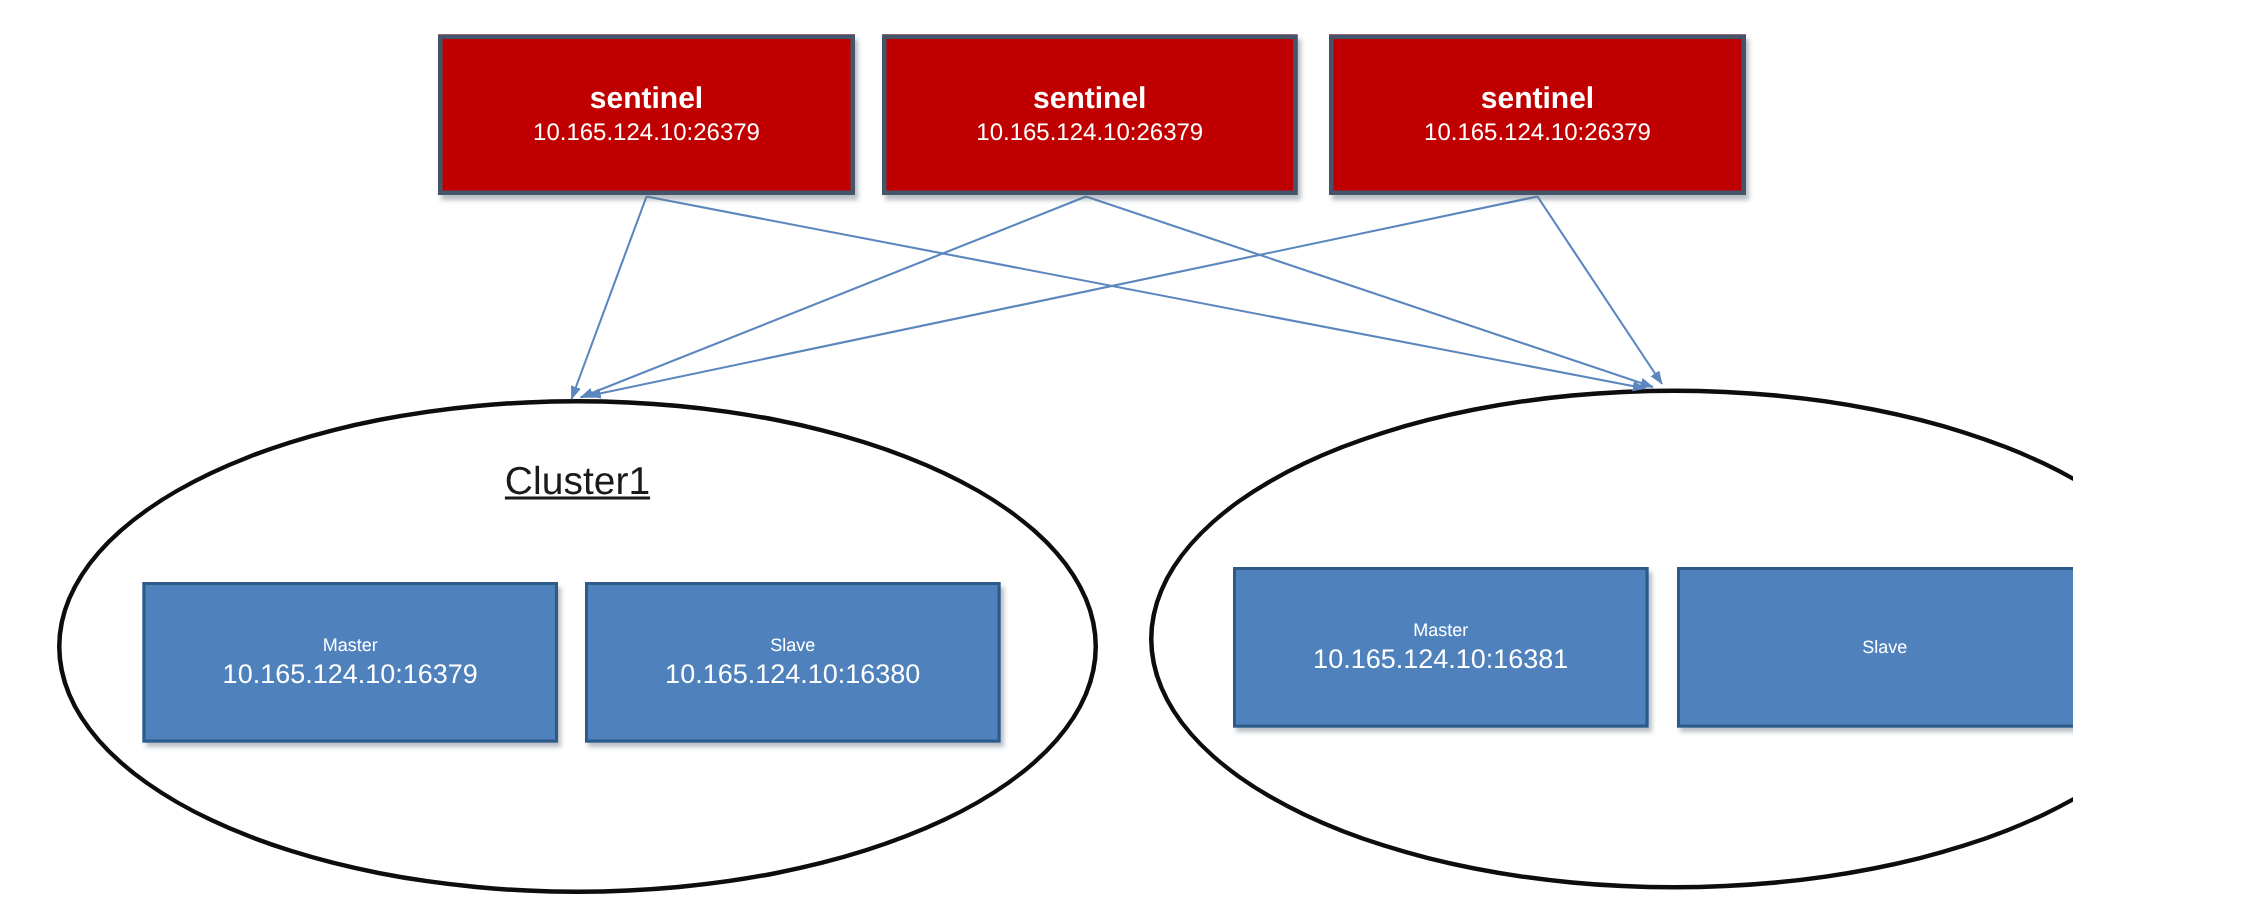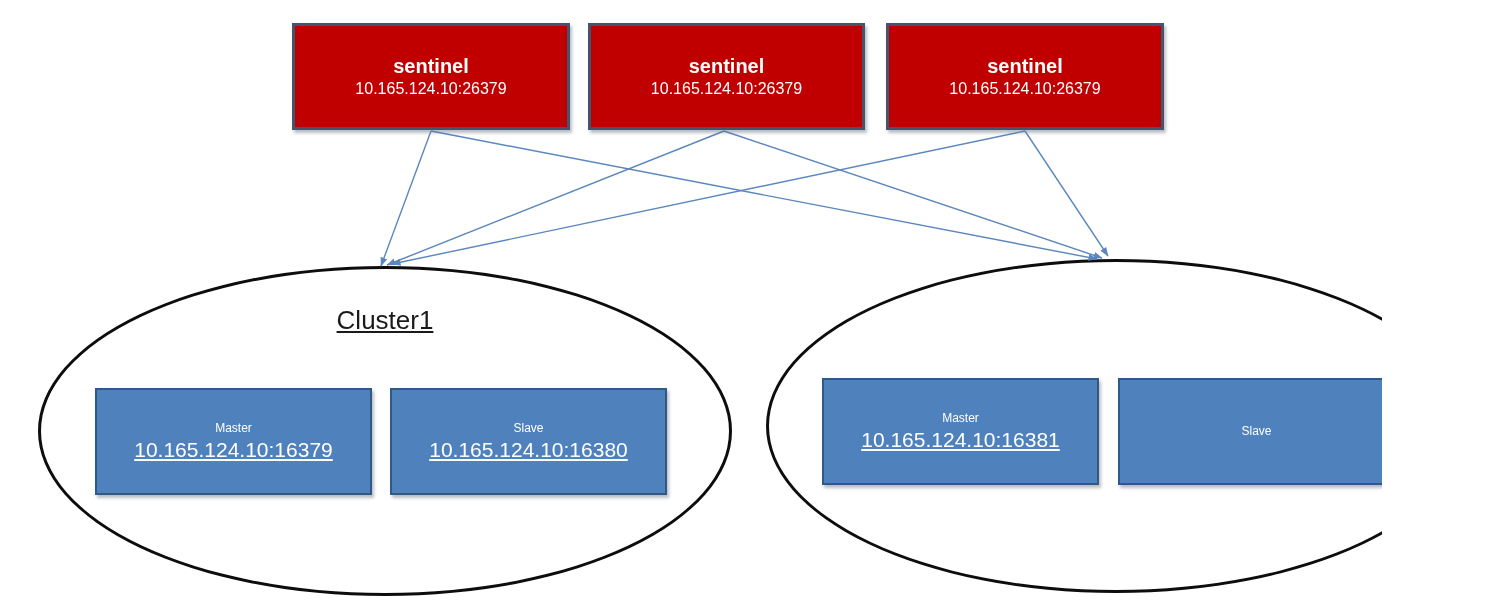--- a/index.html
+++ b/index.html
@@ -105,23 +105,22 @@
     z-index: 3;
   }
   .node-box .role {
     color: var(--box-text);
     font-weight: normal;
     font-size: 12px;
     line-height: 1.1;
   }
   .node-box .addr {
     color: var(--box-text);
-    font-size: 21px;
+    font-size: 18px;
     line-height: 1.1;
-    text-decoration: underline;
   }
   #cluster-1 .node-master { left: 54px;  top: 119px; }
   #cluster-1 .node-slave  { left: 349px; top: 119px; }
   #cluster-2 .node-master { left: 53px;  top: 116px; }
   #cluster-2 .node-slave  { left: 349px; top: 116px; }
 </style>
 </head>
 <body>
 
 <div class="canvas">

